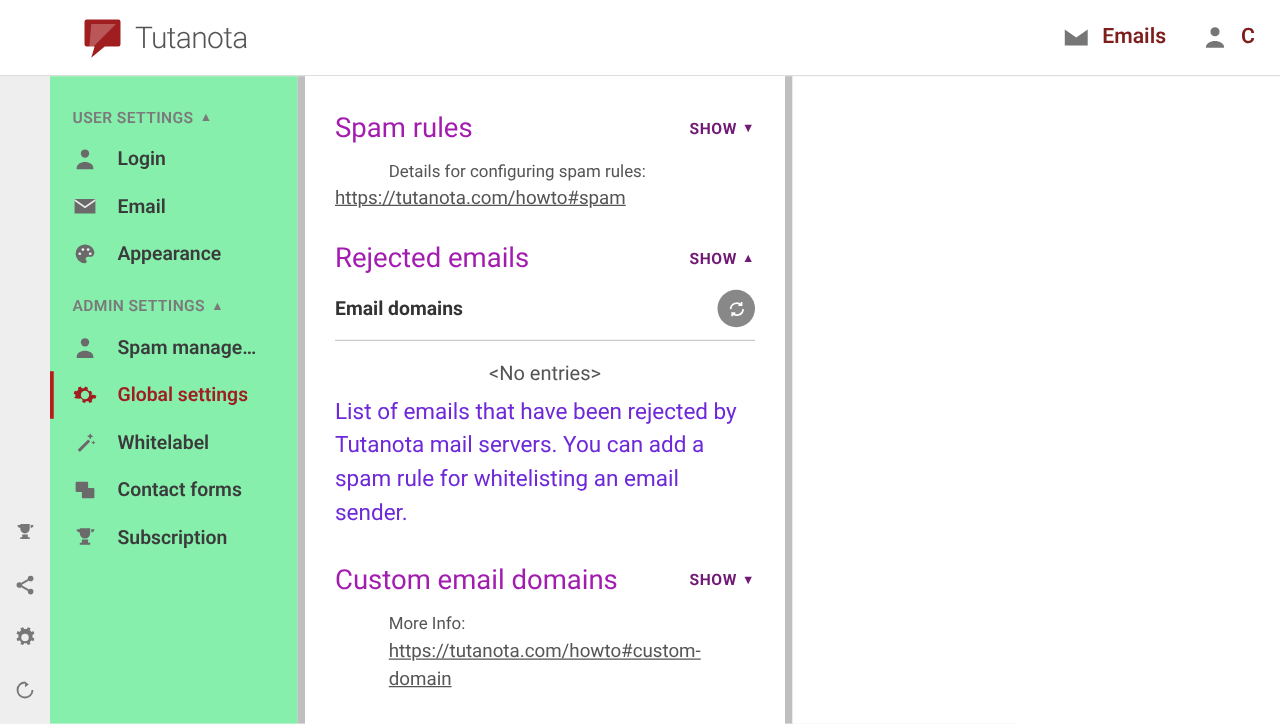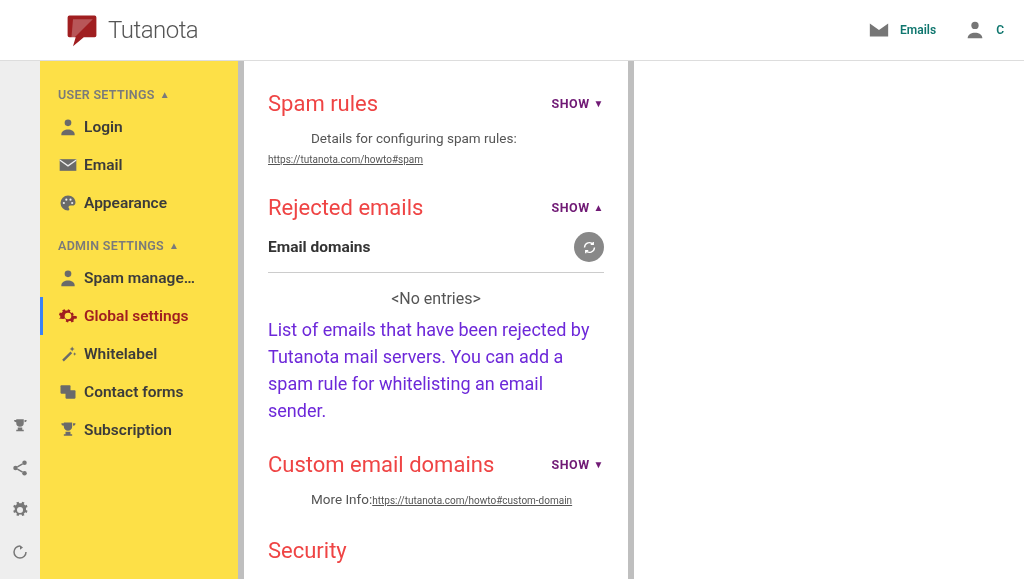--- a/index.html
+++ b/index.html
@@ -3,52 +3,52 @@
   <meta charset="utf-8">
   <style>
     * { margin: 0; padding: 0; box-sizing: border-box; }
     body { font-family: -apple-system, BlinkMacSystemFont, "Segoe UI", Roboto, Arial, sans-serif; background: #fff; color: #333; width: 1024px; height: 579px; overflow: hidden; }
     
     .header { height: 60px; display: flex; align-items: center; justify-content: space-between; padding: 0 20px 0 64px; background: #fff; }
     .logo-area { display: flex; align-items: center; gap: 8px; }
     .logo-mark { width: 36px; height: 36px; }
     .logo-text { font-size: 24px; font-weight: 300; color: #555; letter-spacing: -0.5px; }
     .header-nav { display: flex; align-items: center; gap: 28px; }
-    .header-nav-item { display: flex; align-items: center; gap: 10px; color: #0f766e; font-weight: 600; font-size: 12px; cursor: pointer; }
+    .header-nav-item { display: flex; align-items: flex-start; gap: 10px; color: #7f1d1d; font-weight: 600; font-size: 17px; cursor: pointer; }
     .header-nav-item svg { width: 22px; height: 22px; fill: #767676; }
     
     .app-body { display: flex; height: calc(100% - 60px); background: #eeeeee; border-top: 1px solid #ddd; }
     
     .rail { width: 40px; background: #eeeeee; display: flex; flex-direction: column; justify-content: flex-end; padding-bottom: 6px; }
     .rail-icon { width: 40px; height: 42px; display: flex; align-items: center; justify-content: center; cursor: pointer; }
     .rail-icon svg { width: 18px; height: 18px; fill: #777; }
     
-    .sidebar { width: 198px; background: #fde047; padding: 20px 0 0 0; }
+    .sidebar { width: 198px; background: #86efac; padding: 20px 0 0 0; }
     .sidebar-section { margin-bottom: 10px; }
     .sidebar-heading { padding: 6px 18px; font-size: 12.5px; font-weight: 600; color: #7a7a7a; letter-spacing: 0.3px; display: flex; align-items: center; gap: 5px; cursor: pointer; }
     .sidebar-heading .caret { font-size: 10px; }
-    .sidebar-item { display: flex; align-items: center; padding: 9px 18px; gap: 6px; cursor: pointer; color: #3b3b3b; font-weight: 600; font-size: 15.5px; }
-    .sidebar-item.active { color: #a01e20; border-left: 3px solid #3b82f6; padding-left: 15px; }
+    .sidebar-item { display: flex; align-items: center; padding: 9px 18px; gap: 16px; cursor: pointer; color: #3b3b3b; font-weight: 600; font-size: 15.5px; }
+    .sidebar-item.active { color: #a01e20; border-left: 3px solid #b91c1c; padding-left: 15px; }
     .sidebar-item svg { width: 20px; height: 20px; fill: #6a6a6a; flex-shrink: 0; }
     .sidebar-item.active svg { fill: #a01e20; }
     .sidebar-item-label { white-space: nowrap; overflow: hidden; text-overflow: ellipsis; }
     
     .content-wrapper { flex: 1; display: flex; }
     .panel { background: #fff; }
     .panel-main { width: 384px; padding: 30px 24px 0 24px; overflow-y: auto; }
     .panel-divider { width: 6px; background: #bfbfbf; }
     .panel-right { flex: 1; background: #fff; }
     
     .section { margin-bottom: 28px; }
     .section-header { display: flex; align-items: center; justify-content: space-between; margin-bottom: 12px; }
-    .section-title { font-size: 22px; font-weight: 400; color: #ef4444; }
+    .section-title { font-size: 22px; font-weight: 400; color: #a21caf; }
     .show-toggle { display: flex; align-items: center; gap: 4px; font-size: 12.5px; font-weight: 700; color: #701a75; letter-spacing: 0.5px; cursor: pointer; }
     .show-toggle .caret { font-size: 10px; }
     .section-desc { font-size: 13.5px; color: #555; line-height: 1.5; margin-left: 43px; }
-    .section-link { font-size: 10px; color: #555; text-decoration: underline; cursor: pointer; display: inline-block; }
+    .section-link { font-size: 15px; color: #555; text-decoration: underline; cursor: pointer; display: inline-block; }
     
     .subheader-row { display: flex; align-items: center; justify-content: space-between; border-bottom: 1px solid #ccc; padding-bottom: 10px; margin-bottom: 16px; }
     .subheader-title { font-size: 15.5px; font-weight: 700; color: #333; }
     .refresh-btn { width: 30px; height: 30px; border-radius: 50%; background: #888; display: flex; align-items: center; justify-content: center; cursor: pointer; }
     .refresh-btn svg { width: 15px; height: 15px; fill: none; stroke: #fff; stroke-width: 2.2; }
     
     .no-entries { text-align: center; font-size: 16px; color: #555; margin-bottom: 8px; }
     .help-text { font-size: 18px; color: #6d28d9; line-height: 1.5; }
   </style>
 </head>

